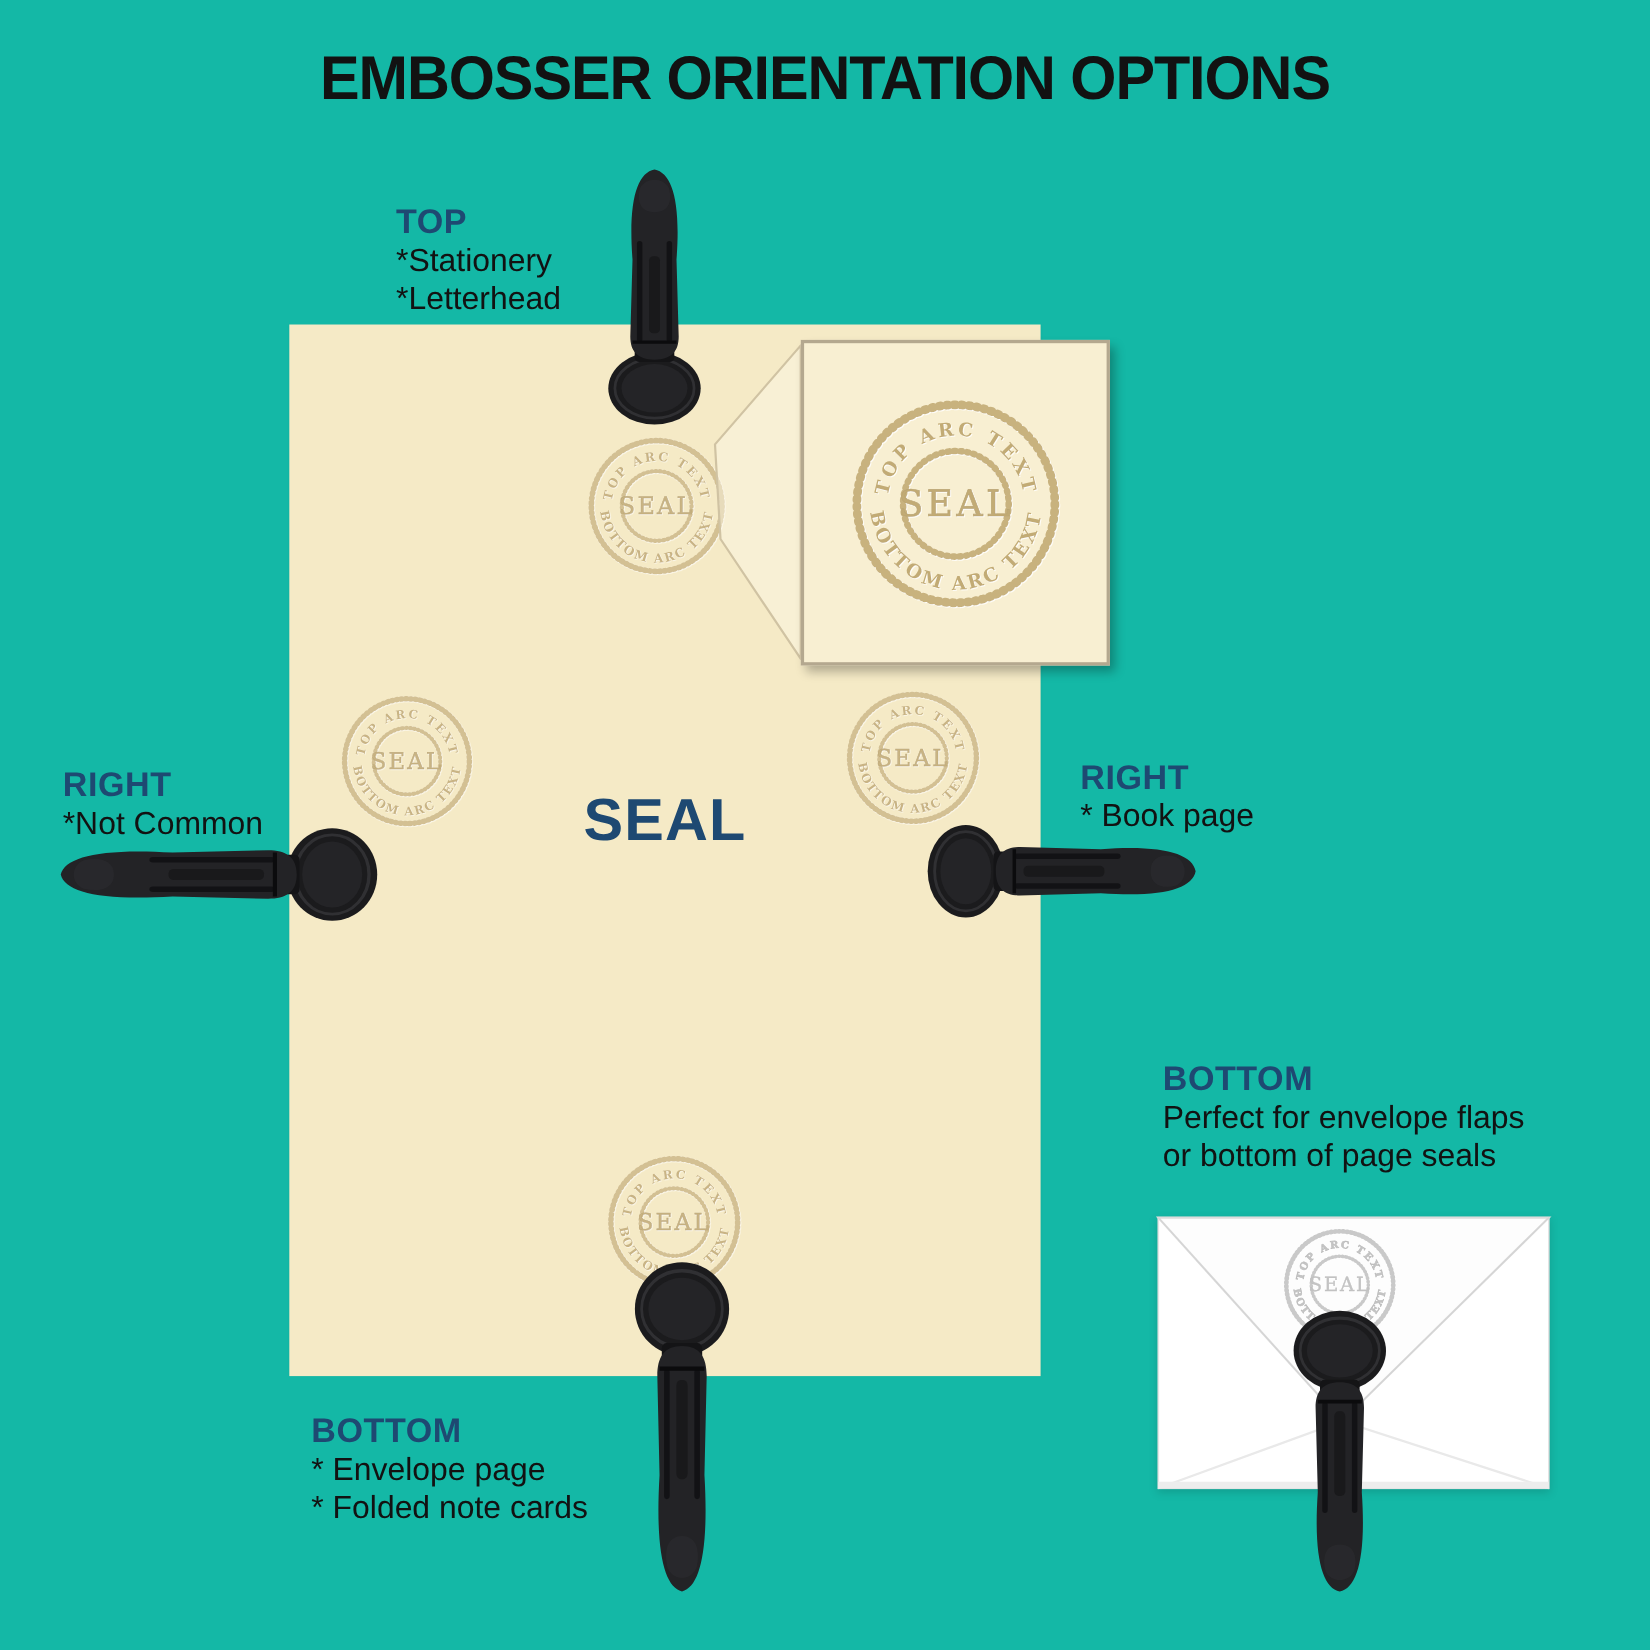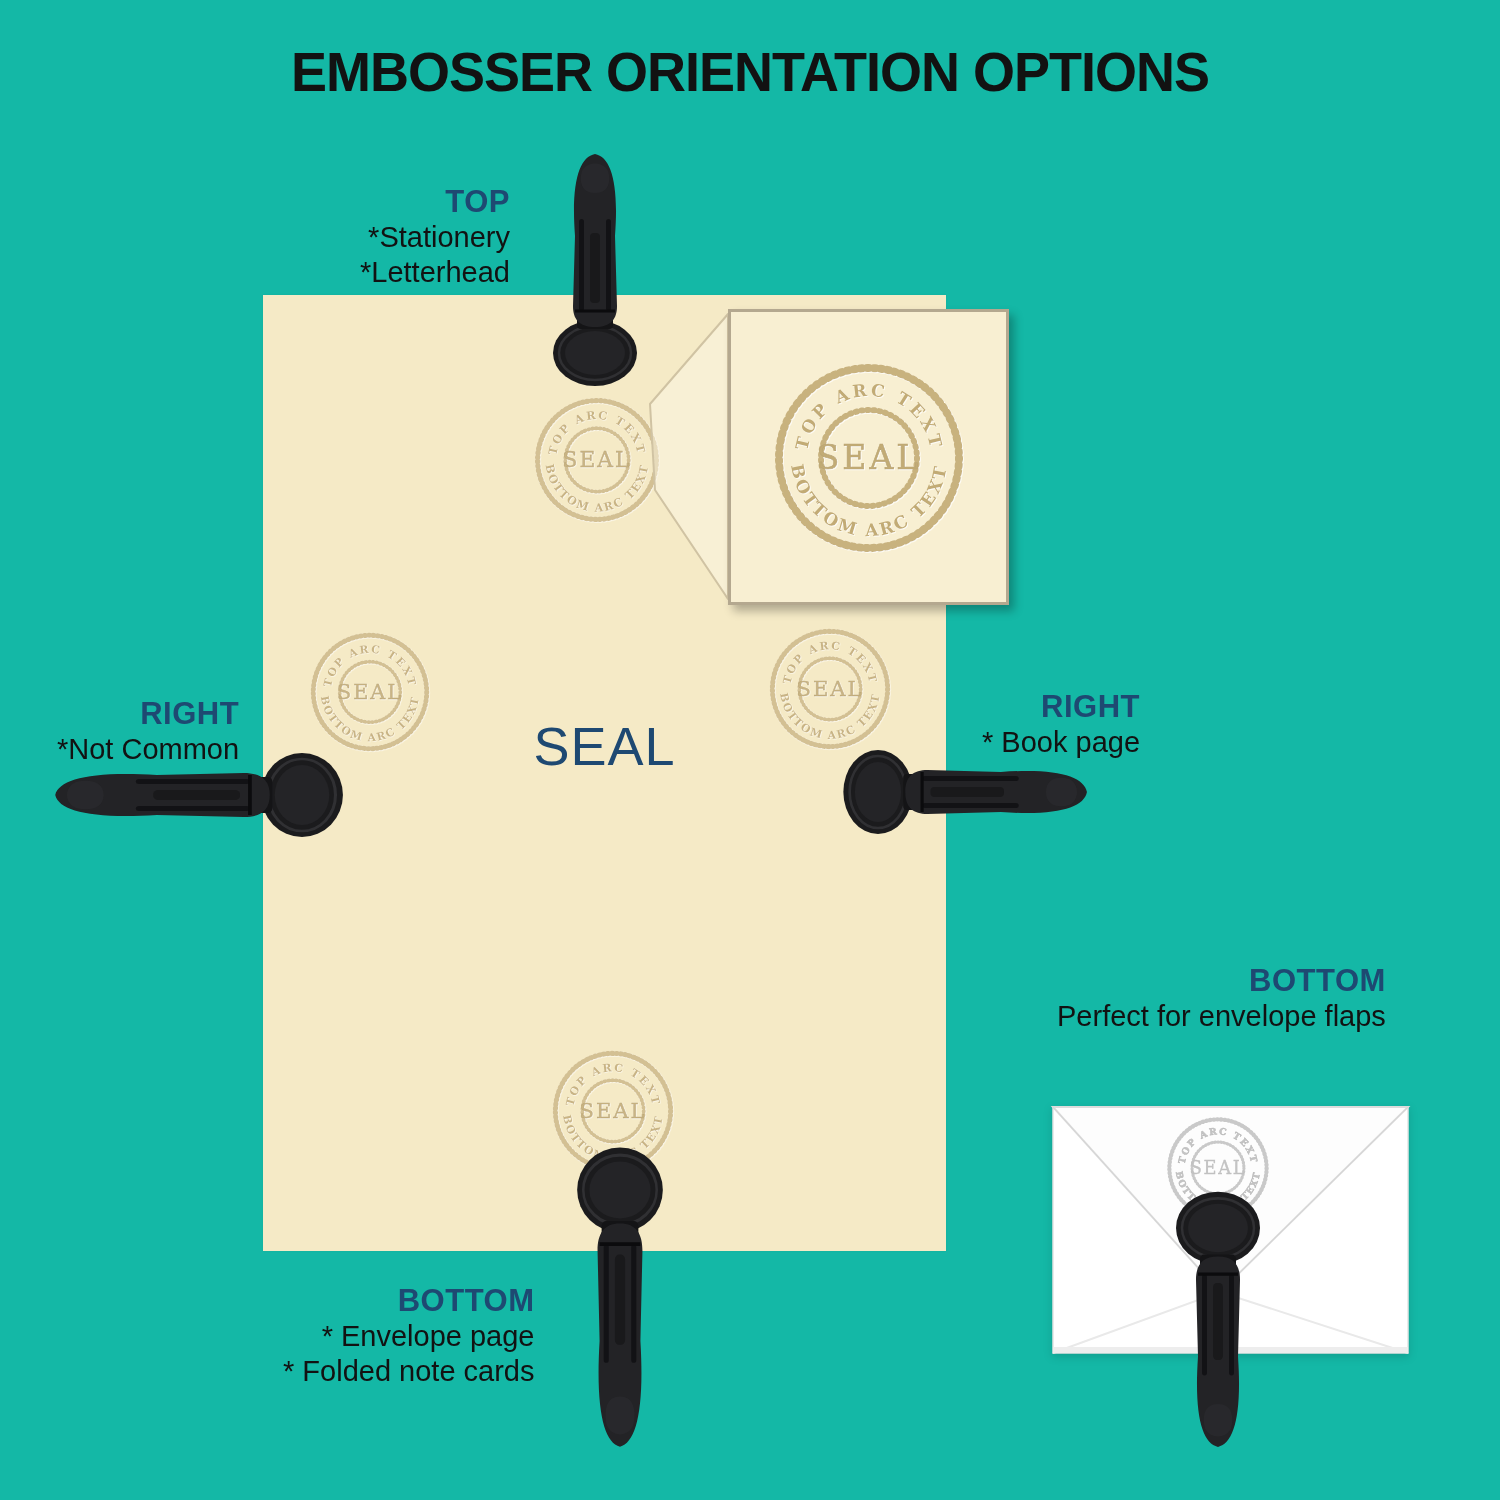--- a/index.html
+++ b/index.html
@@ -55,31 +55,31 @@
             filter:drop-shadow(0 3px 4px rgba(0,0,0,.14));}
 
   .embosser{position:absolute;width:120px;height:250px;z-index:8;transform-origin:60px 212px;}
   .embosser svg{width:100%;height:100%;display:block;}
   #emb-top{left:535px;top:141px;}
   #emb-left{left:242px;top:583px;transform:rotate(-90deg) scale(1,1.24);}
   #emb-right{left:818px;top:580px;transform:rotate(90deg) scale(1,1.05);}
   #emb-bottom{left:560px;top:978px;transform:rotate(180deg) scale(1.02,1.29);}
   #emb-envelope{left:1158px;top:1016px;transform:rotate(180deg) scale(1,1.10);}
 
-  .label-block{position:absolute;z-index:9;text-align:right;}
+  .label-block{position:absolute;z-index:9;}
   .lb-heading{color:var(--blue);font-weight:bold;font-size:31px;line-height:37px;letter-spacing:.5px;}
   .lb-item{color:var(--ink);font-weight:normal;font-size:29px;line-height:35px;}
   #lb-top{left:360px;top:183px;}
   #lb-left{left:57px;top:695px;}
   #lb-right{left:982px;top:688px;}
   #lb-bottom-center{left:283px;top:1282px;}
   #lb-bottom-right{left:1057px;top:962px;}
 
   .center-label{position:absolute;left:263px;top:708px;width:683px;text-align:center;
-                color:var(--blue);font-weight:normal;font-size:54px;line-height:76px;
+                color:var(--blue);font-weight:bold;font-size:54px;line-height:76px;
                 letter-spacing:1px;z-index:2;}
 
   .hidden-defs{position:absolute;width:0;height:0;overflow:hidden;}
 </style>
 </head>
 <body>
 
 <div id="canvas">
 
   <div class="title">EMBOSSER ORIENTATION OPTIONS</div>
@@ -239,20 +239,21 @@
 
   <div class="label-block" id="lb-bottom-center">
     <div class="lb-heading">BOTTOM</div>
     <div class="lb-item">* Envelope page</div>
     <div class="lb-item">* Folded note cards</div>
   </div>
 
   <div class="label-block" id="lb-bottom-right">
     <div class="lb-heading">BOTTOM</div>
     <div class="lb-item">Perfect for envelope flaps</div>
+    <div class="lb-item">or bottom of page seals</div>
   </div>
 
   <svg class="hidden-defs" aria-hidden="true">
     <defs>
       <filter id="emboss" x="-20%" y="-20%" width="140%" height="140%">
         <feDropShadow dx="0.9" dy="0.9" stdDeviation="0.3" flood-color="#ffffff" flood-opacity="0.85"></feDropShadow>
       </filter>
       <path id="sealArcTop" d="M 38 100 A 62 62 0 0 1 162 100" fill="none"></path>
       <path id="sealArcBottom" d="M 22 100 A 78 78 0 0 0 178 100" fill="none"></path>
       <g id="embosser-shape">

